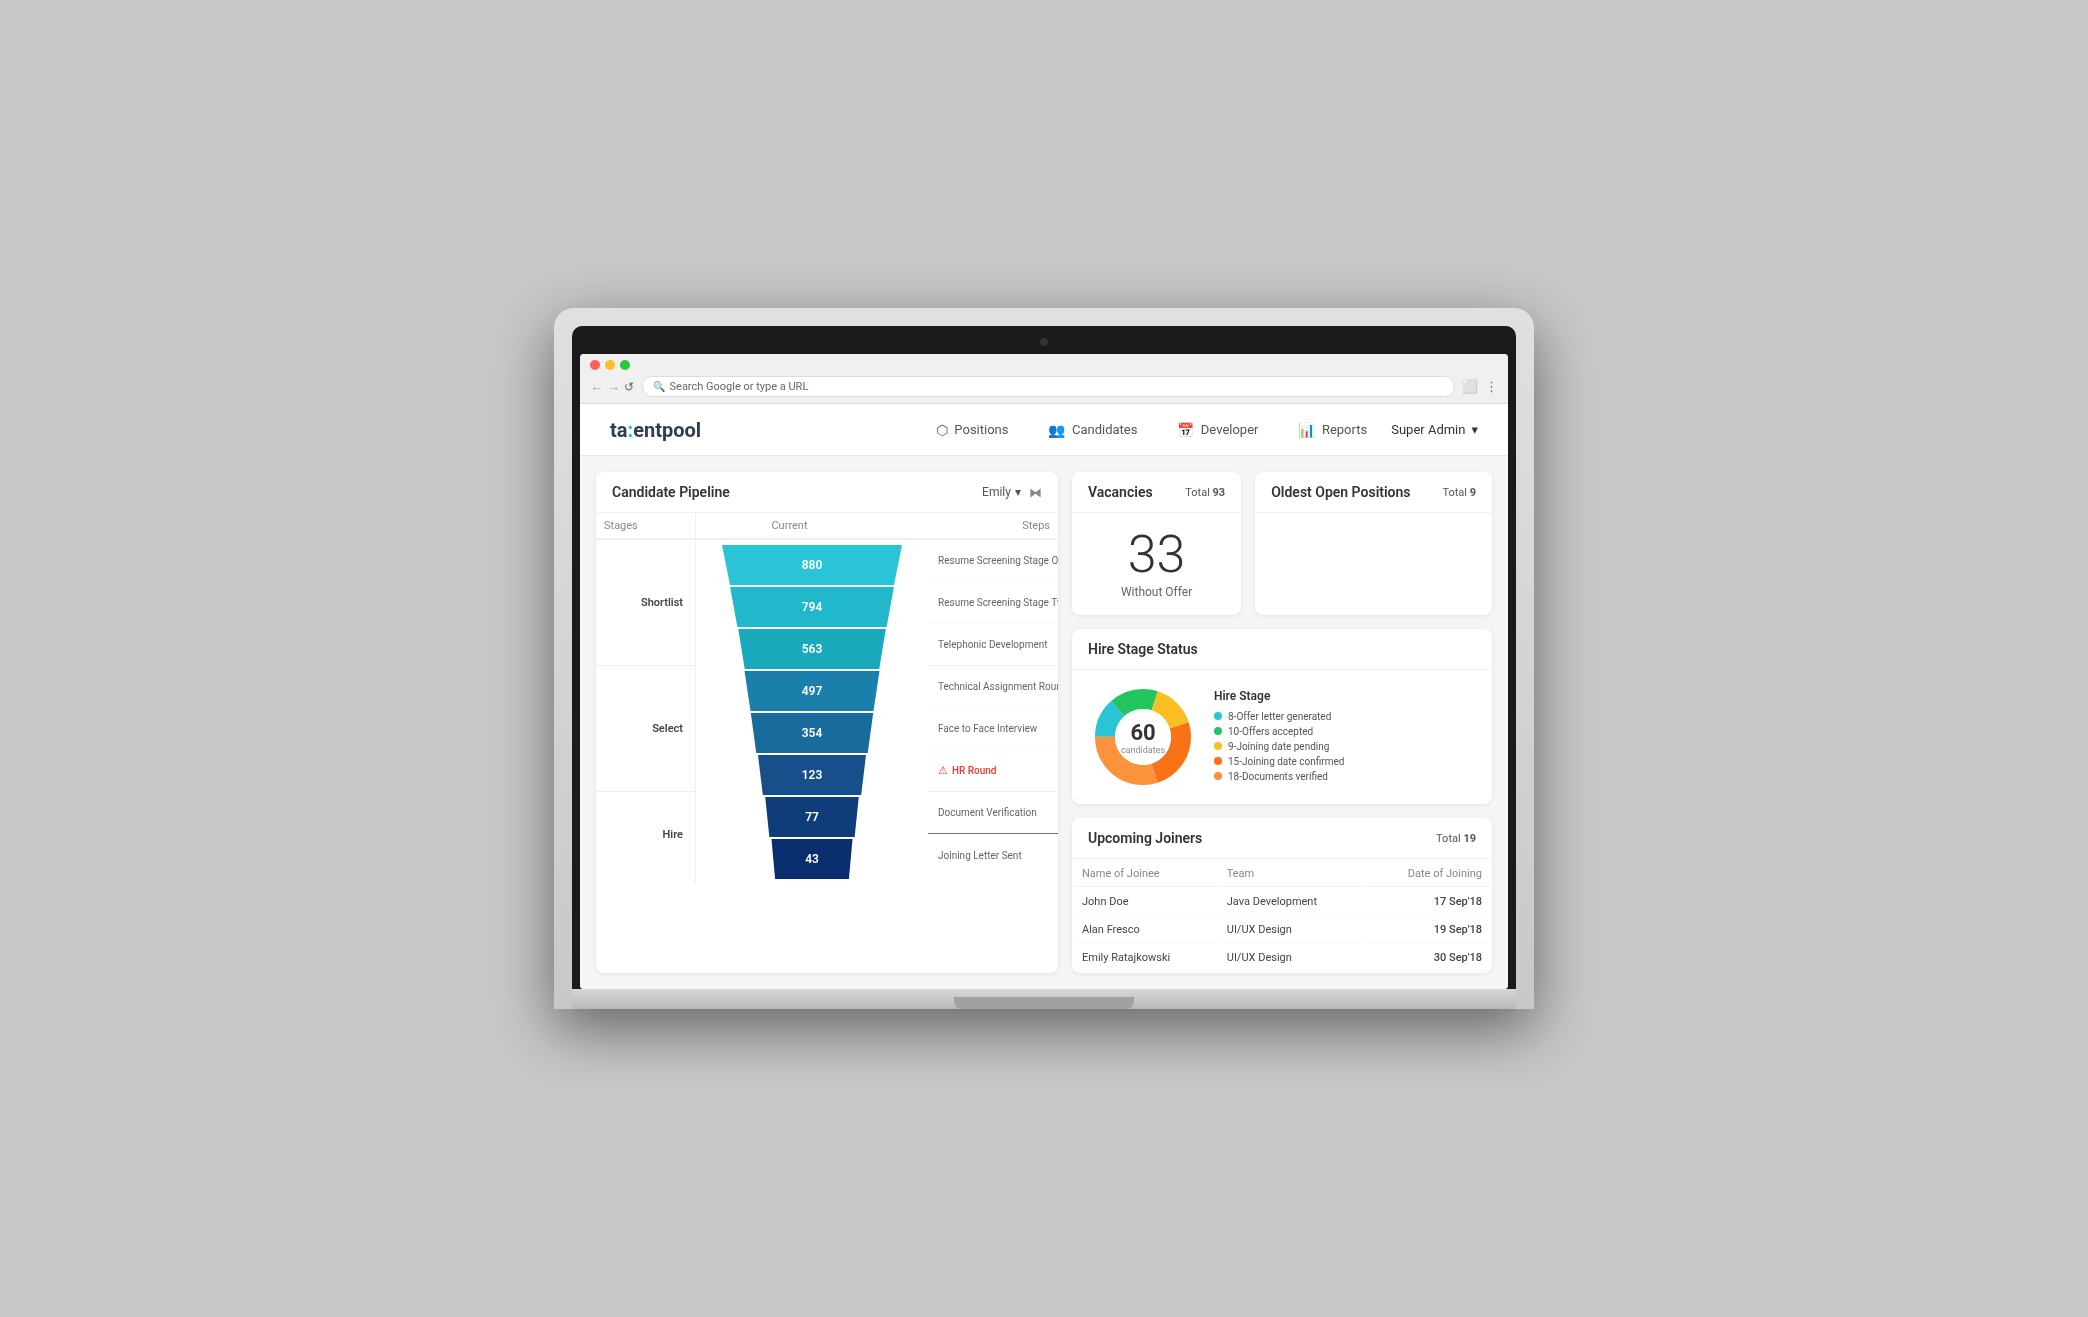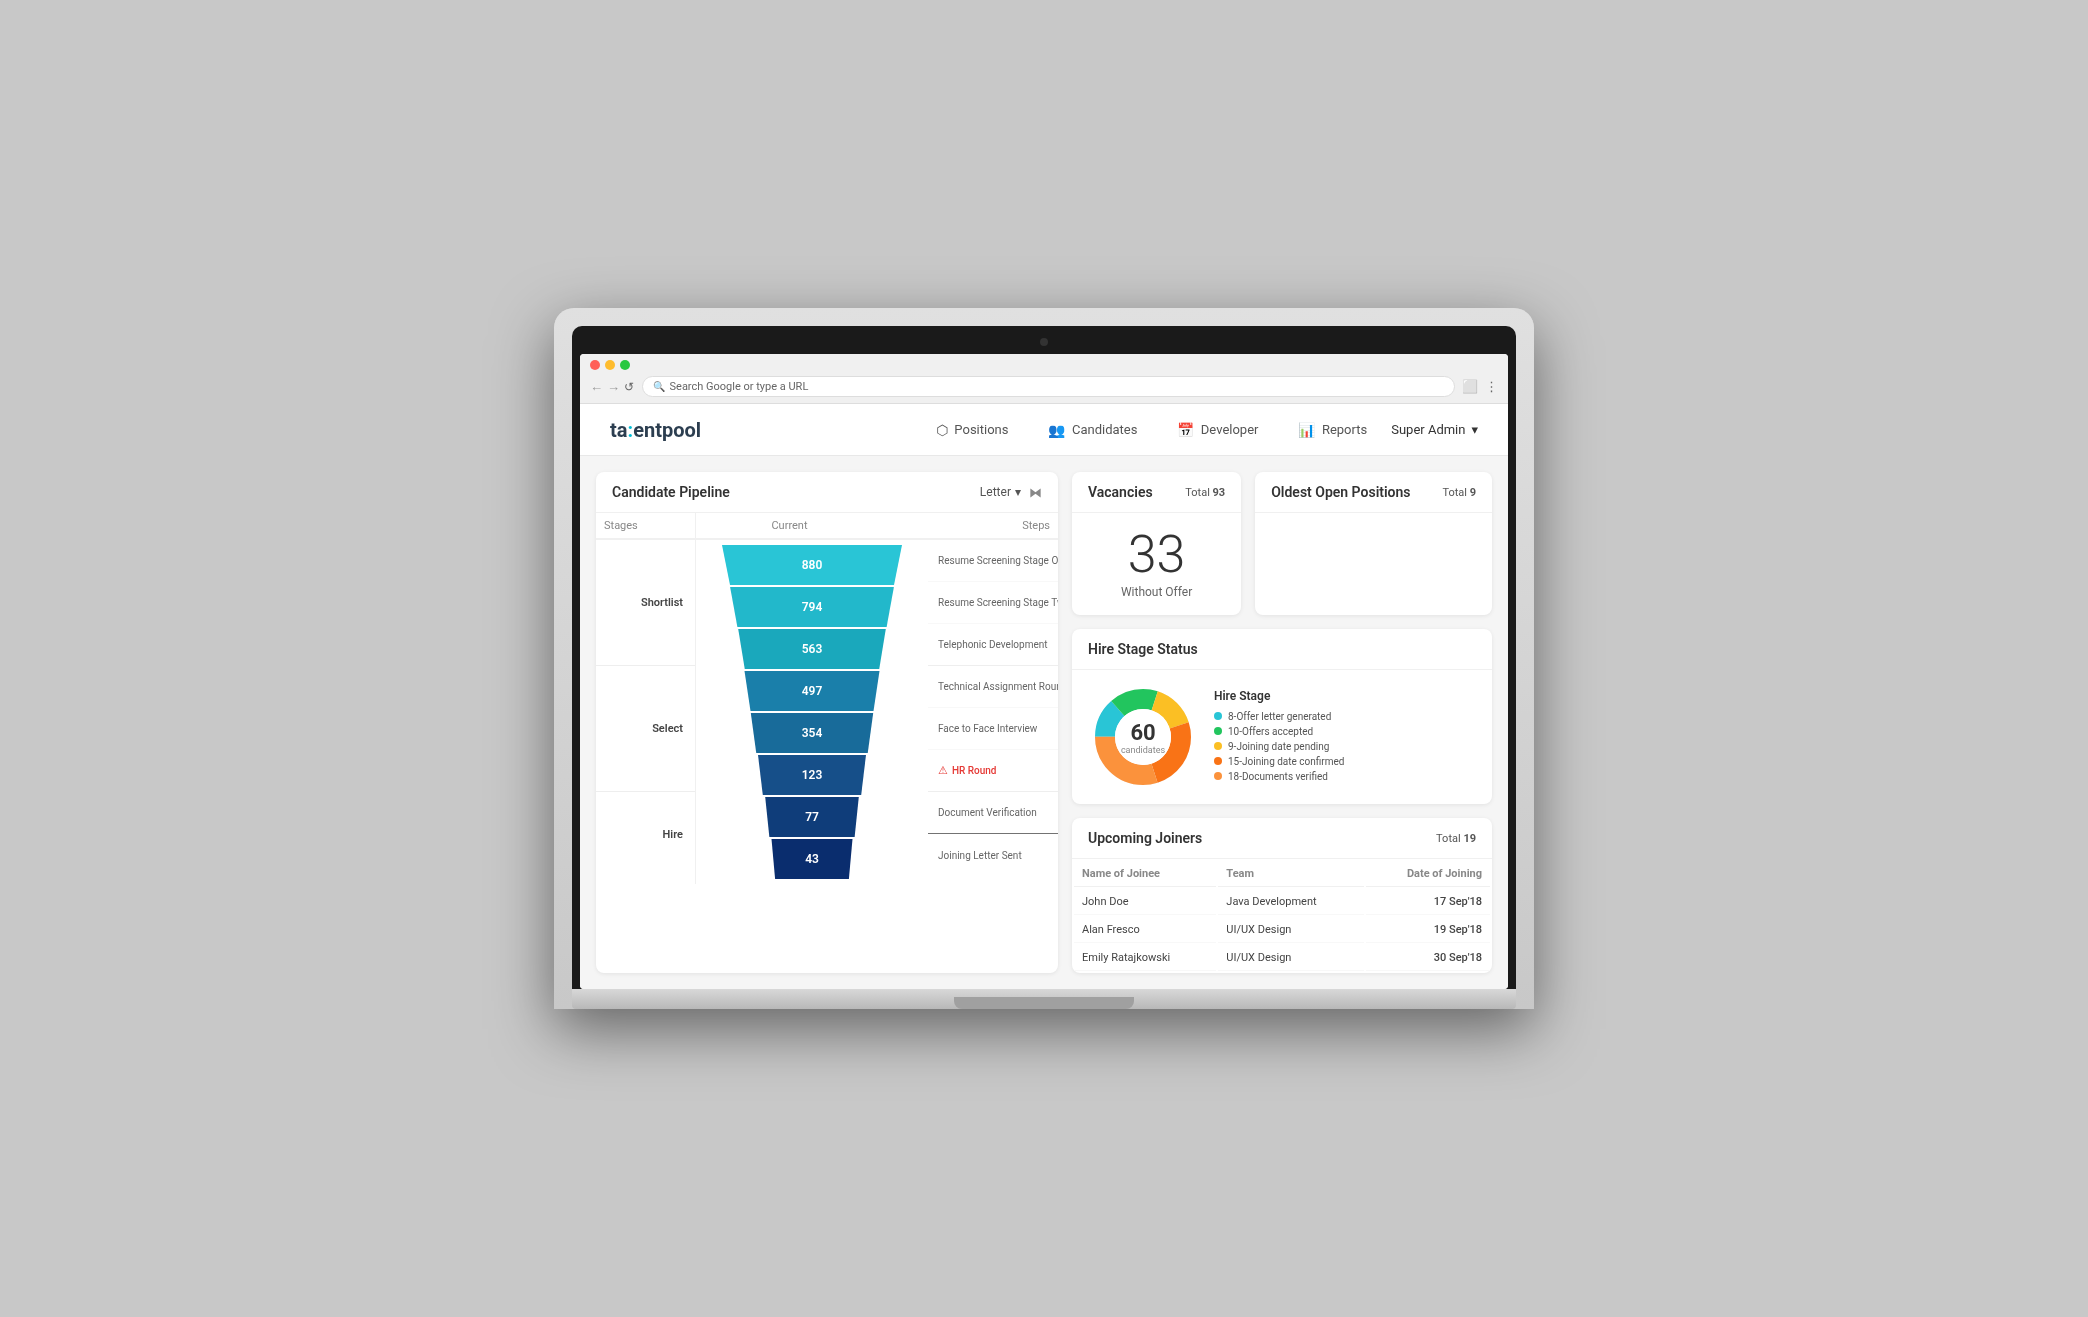--- a/index.html
+++ b/index.html
@@ -331,21 +331,21 @@
     }
 
     
     .joiners-table {
       width: 100%;
       font-size: 11px;
     }
     .joiners-table thead th {
       padding: 6px 8px;
       color: #888;
-      font-weight: 700;
+      font-weight: 400;
       text-align: left;
       border-bottom: 1px solid #f0f0f0;
     }
     .joiners-table thead th:last-child { text-align: right; }
     .joiners-table tbody td {
       padding: 6px 8px;
       color: #444;
       border-bottom: 1px solid #f8f8f8;
     }
     .joiners-table tbody td:last-child { text-align: right; font-weight: 500; }
@@ -436,21 +436,21 @@
           </div>
         </div>
 
         <div class="main-content">
 
           <div class="card pipeline-card">
             <div class="card-header">
               <span class="card-title">Candidate Pipeline</span>
               <div class="card-actions">
                 <div class="today-badge">
-                  <span>Letter</span>
+                  <span>Emily</span>
                   <span>▾</span>
                 </div>
                 <span class="filter-icon">⧓</span>
               </div>
             </div>
 
             <div style="display:grid;grid-template-columns:100px 1fr 175px;border-bottom:1px solid #f0f0f0;">
               <div class="col-header" style="border-right:1px solid #f0f0f0;">Stages</div>
               <div class="col-header center">Current</div>
               <div class="col-header right">Steps</div>

